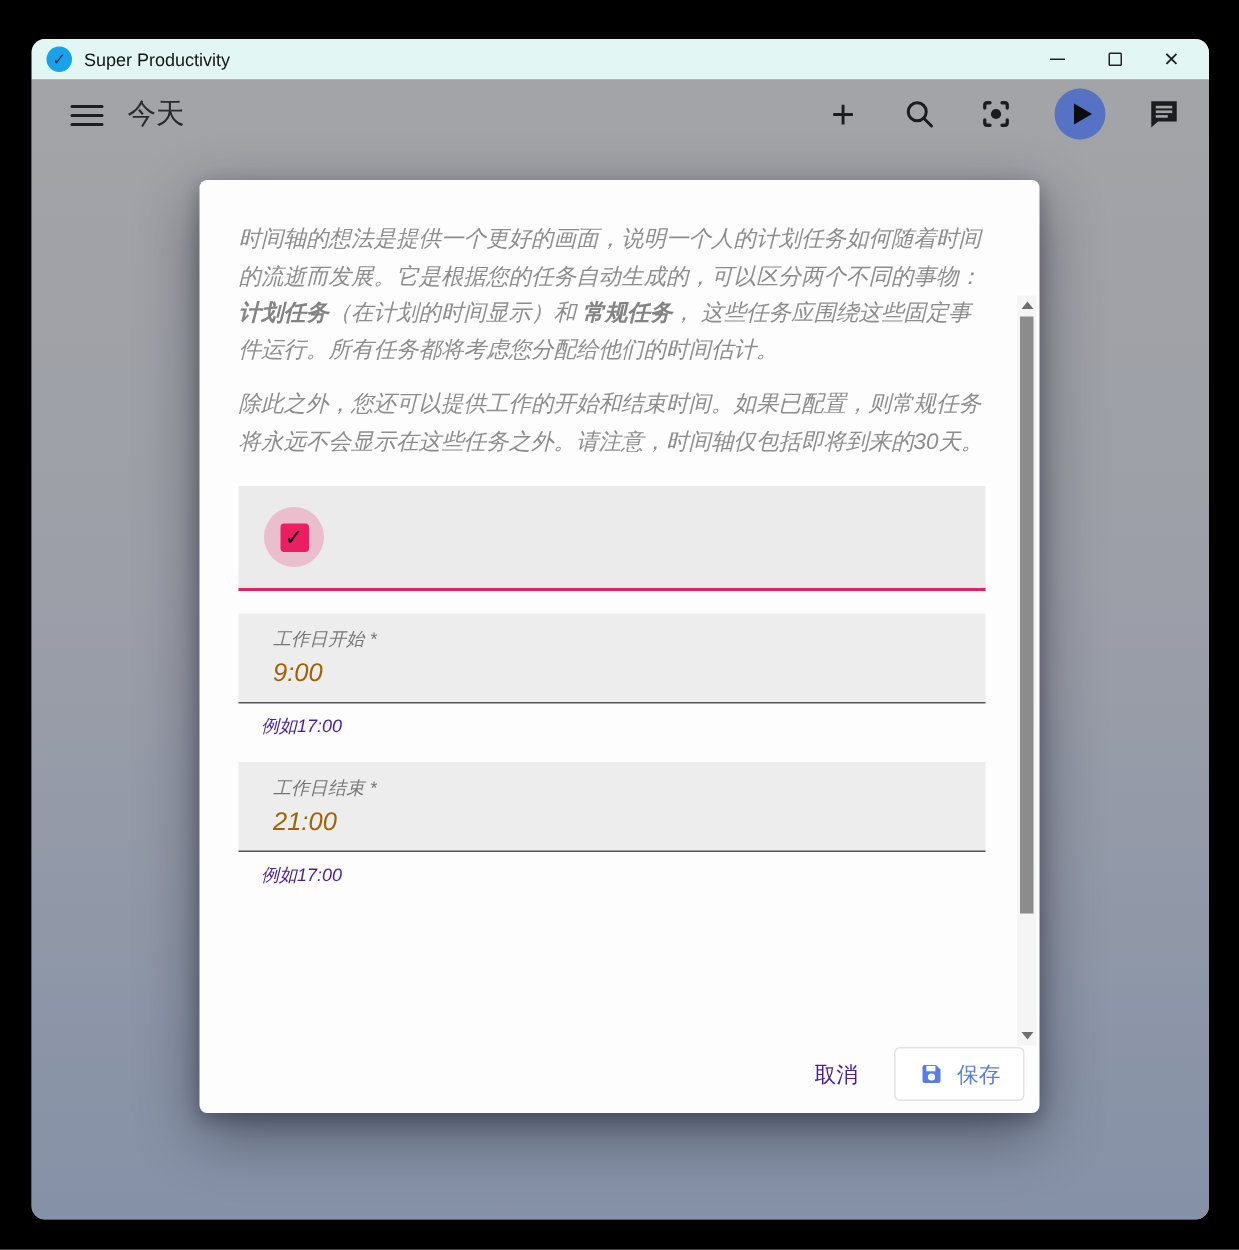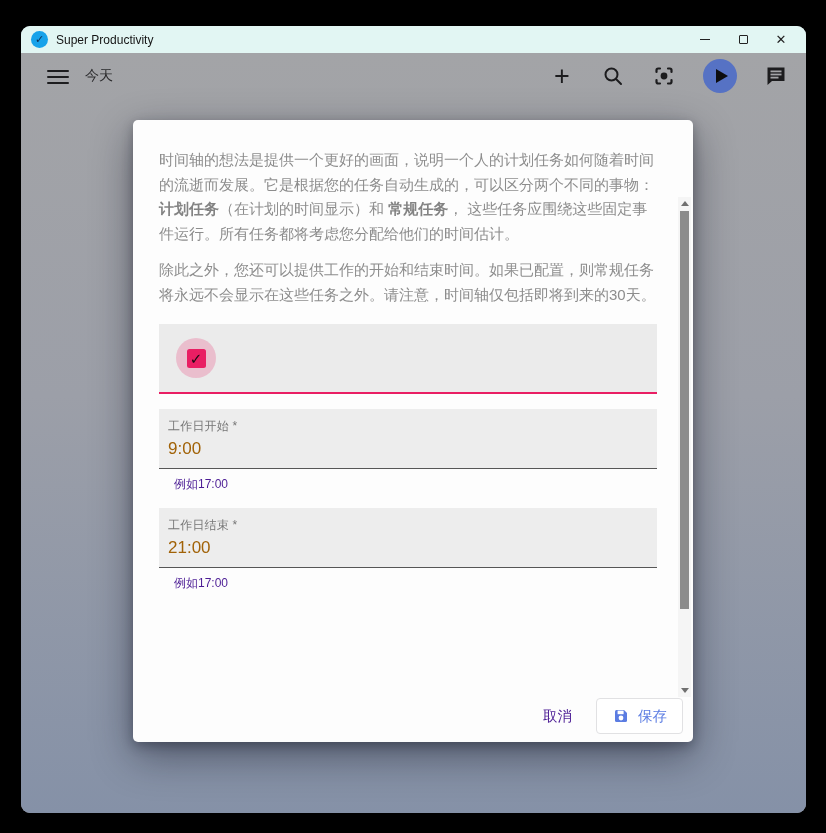--- a/index.html
+++ b/index.html
@@ -20,55 +20,55 @@
             color:#222; font-size:13px; cursor:default; }
   .min-glyph { width:10px; height:0; border-top:1.4px solid #222; display:block; }
   .max-glyph { width:9px; height:9px; border:1.3px solid #222; border-radius:1px; display:block; }
 
   
   .app-area { position:absolute; left:0; top:27px; right:0; bottom:0;
               background:linear-gradient(180deg,#a3a4a7 0%, #9c9fa8 45%, #8591a7 100%); }
   .toolbar { height:46px; display:flex; align-items:center; padding:0 18px 0 26px; }
   .hamburger { width:22px; display:flex; flex-direction:column; gap:3.5px; margin-top:2px; }
   .hamburger span { display:block; height:2.6px; background:#1d1d1f; border-radius:1px; }
-  .toolbar-title { margin-left:16px; font-size:14px; color:#2a2a2c; }
+  .toolbar-title { margin-left:16px; font-size:19px; color:#2a2a2c; }
   .toolbar-right { margin-left:auto; display:flex; align-items:center; gap:27px; }
   .icon-btn { display:flex; align-items:center; justify-content:center; width:24px; height:24px; color:#1c1c1e; }
   .plus-glyph { font-size:27px; font-weight:300; line-height:20px; color:#1c1c1e; }
   .play-circle { width:34px; height:34px; border-radius:50%; background:#5672c4;
                  display:flex; align-items:center; justify-content:center; }
   .play-tri { width:0; height:0; border-left:12px solid #0d0d0f;
               border-top:7px solid transparent; border-bottom:7px solid transparent; margin-left:4px; }
 
   
   .dialog { position:absolute; left:112px; top:94px; width:560px; height:622px;
             background:#fdfdfd; border-radius:5px;
             box-shadow:0 14px 42px rgba(10,14,28,.45), 0 4px 12px rgba(10,14,28,.30); }
   .dialog-header { display:flex; align-items:center; padding:24px 26px 0 27px; }
   .filter-icon { width:20px; display:flex; flex-direction:column; align-items:center; gap:3px; margin-right:17px; }
   .filter-icon i { display:block; height:2.5px; background:#3c3c3e; border-radius:1px; }
   .filter-icon i:nth-child(1){ width:17px; } .filter-icon i:nth-child(2){ width:10px; } .filter-icon i:nth-child(3){ width:4px; }
   .dialog-title { font-size:20px; font-weight:500; color:#323234; }
 
-  .dialog-body { padding:28px 36px 0 26px; }
+  .dialog-body { padding:28px 36px 0 26px;font-style:italic; }
   .para { font-size:15px; line-height:24.5px; color:#8d8d8d; }
   .para b { font-weight:700; color:#838383; }
   .para + .para { margin-top:12px; }
 
   .checkbox-panel { margin-top:17px; height:70px; background:#ebebeb;
                     border-bottom:2px solid #e91e63; display:flex; align-items:center; padding-left:17px; }
   .cb-ripple { width:40px; height:40px; border-radius:50%; background:rgba(233,30,99,.22);
                display:flex; align-items:center; justify-content:center; flex:0 0 auto; }
   .cb-box { width:19px; height:19px; background:#e91e63; border-radius:2.5px;
             display:flex; align-items:center; justify-content:center;
             color:#170a10; font-size:15px; font-weight:bold; line-height:1; }
   .cb-label { margin-left:22px; font-size:14px; color:#2e2e30; }
 
   .field-box { margin-top:15px; background:#ededed; border-bottom:1px solid #565656;
-               padding:9px 0 9px 9px; }
+               padding:9px 0 9px 23px; }
   .field-label { font-size:12px; color:#767676; letter-spacing:.2px; }
   .field-value { margin-top:4px; font-size:17px; color:#a16207; }
   .field-hint { margin:7px 0 0 15px; font-size:12px; color:#4c1d95; }
 
   .dialog-actions { position:absolute; right:10px; bottom:8px; display:flex; align-items:center; gap:8px; }
   .btn-cancel { height:36px; padding:0 16px; display:flex; align-items:center;
                 color:#4c1d95; font-size:14.5px; border-radius:4px; }
   .btn-save { height:36px; padding:0 15px; display:flex; align-items:center; gap:8px;
               border:1px solid #e1e1e3; border-radius:4px; background:#fff;
               color:#5b7ce2; font-size:14.5px;text-align:right; }

